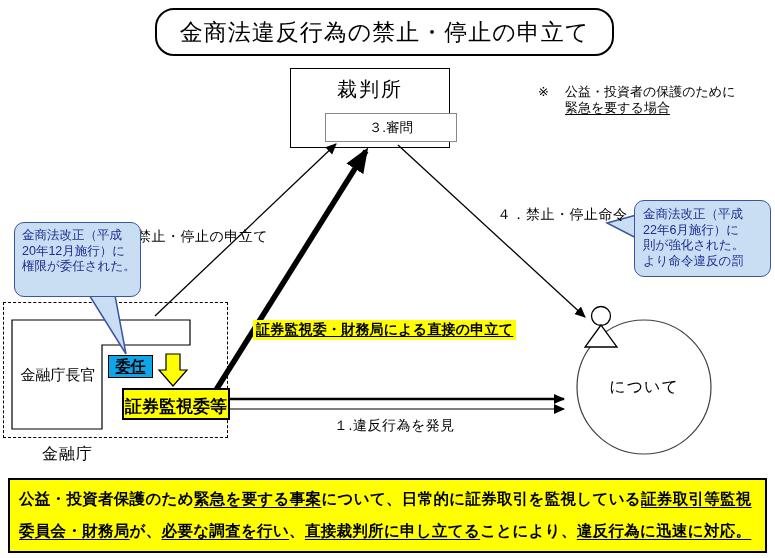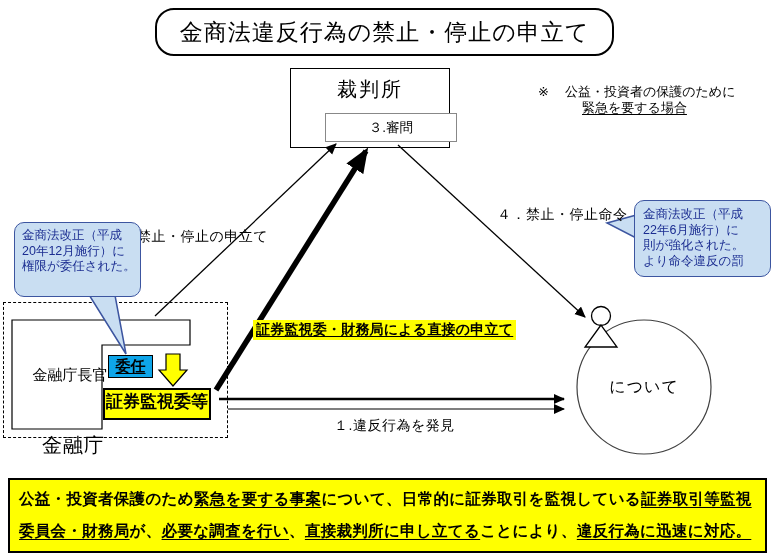--- a/index.html
+++ b/index.html
@@ -17,21 +17,21 @@
 
   
   .court-box{left:290px;top:68px;width:160px;height:80px;border:1.5px solid #000;background:transparent;box-sizing:border-box;}
   .court-label{position:absolute;left:0;top:7px;width:100%;text-align:center;font-size:20px;letter-spacing:2px;}
   .hearing-box{position:absolute;left:34px;top:44px;width:130px;height:27px;border:1px solid #888;background:#fff;
     display:flex;align-items:center;justify-content:center;font-size:13.5px;}
 
   
   .note{left:538px;top:84px;font-size:13px;line-height:16px;}
   .note-line1 .gap{display:inline-block;width:16px;}
-  .note-line2{margin-left:44px;}
+  .note-line2{margin-left:27px;}
   .u{text-decoration:underline;text-underline-offset:2px;}
 
   
   .step-label{font-size:14px;letter-spacing:0.5px;}
   .step2{left:108px;top:196px;margin-top:32px;}
   .step4{left:497px;top:206px;}
   .step1{left:334px;top:417px;}
 
   
   .hl{background:#ffff00;font-weight:bold;font-size:14px;padding:1px 3px;letter-spacing:0.2px;}
@@ -39,26 +39,26 @@
   .hl-invest{left:295px;top:363px;}
 
   
   .callout{background:#c9def2;border:1.5px solid #3c55a0;border-radius:10px;color:#1b2d91;
     font-size:12.5px;line-height:15.5px;box-sizing:border-box;}
   .callout-left{left:14px;top:222px;width:127px;height:75px;padding:5px 3px 0 7px;}
   .callout-right{left:634px;top:200px;width:137px;height:77px;padding:6px 3px 0 8px;}
 
   
   .fsa-outline{left:3px;top:302px;width:223px;height:134px;border:1px dashed #000;z-index:1;}
-  .commissioner-label{left:13px;top:366px;width:90px;text-align:center;font-size:15px;padding-left:12px;}
-  .agency-label{left:42px;top:432px;font-size:20px;letter-spacing:1px;}
+  .commissioner-label{left:13px;top:366px;width:90px;text-align:center;font-size:15px;}
+  .agency-label{left:42px;top:444px;font-size:16px;letter-spacing:1px;}
   .delegation-box{left:108px;top:355px;width:45px;height:23px;background:#0ea5e9;border:1.5px solid #000;
     display:flex;align-items:center;justify-content:center;font-size:15px;font-weight:bold;box-sizing:border-box;}
-  .sesc-box{left:103px;top:388px;width:108px;height:32px;background:#ffff00;border:2px solid #000;
-    display:flex;align-items:flex-start;justify-content:center;font-size:17px;font-weight:bold;box-sizing:border-box;}
+  .sesc-box{left:122px;top:388px;width:108px;height:32px;background:#ffff00;border:2px solid #000;
+    display:flex;align-items:flex-end;justify-content:center;font-size:17px;font-weight:bold;box-sizing:border-box;}
 
   
   .violation-label{left:577px;top:320px;width:134px;height:134px;display:flex;align-items:center;justify-content:center;
     font-size:16px;letter-spacing:1px;}
 
   
   .summary-box{left:8px;top:478px;width:759px;height:75px;background:#ffff00;border:2.5px solid #000;
     box-sizing:border-box;padding:3px 9px;font-size:15.5px;font-weight:bold;line-height:32px;letter-spacing:0.3px;}
   .summary-box .useg{text-decoration:underline;text-underline-offset:3px;}
 </style>

